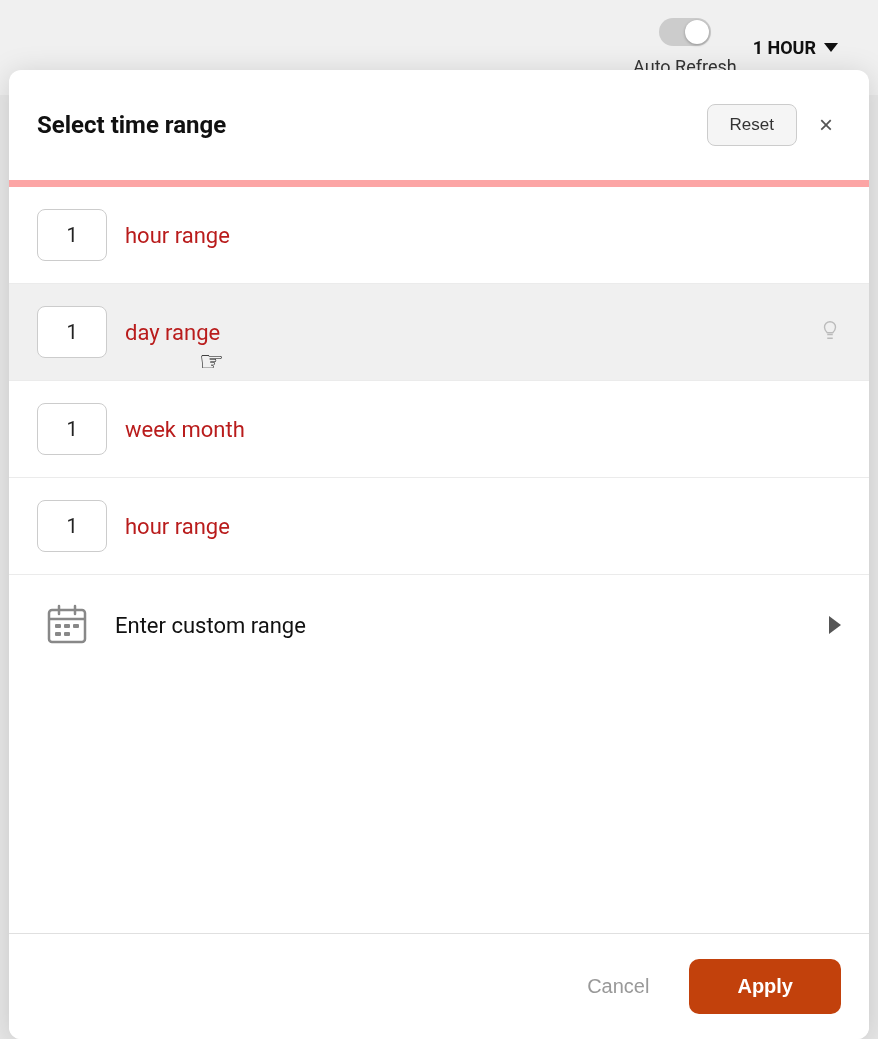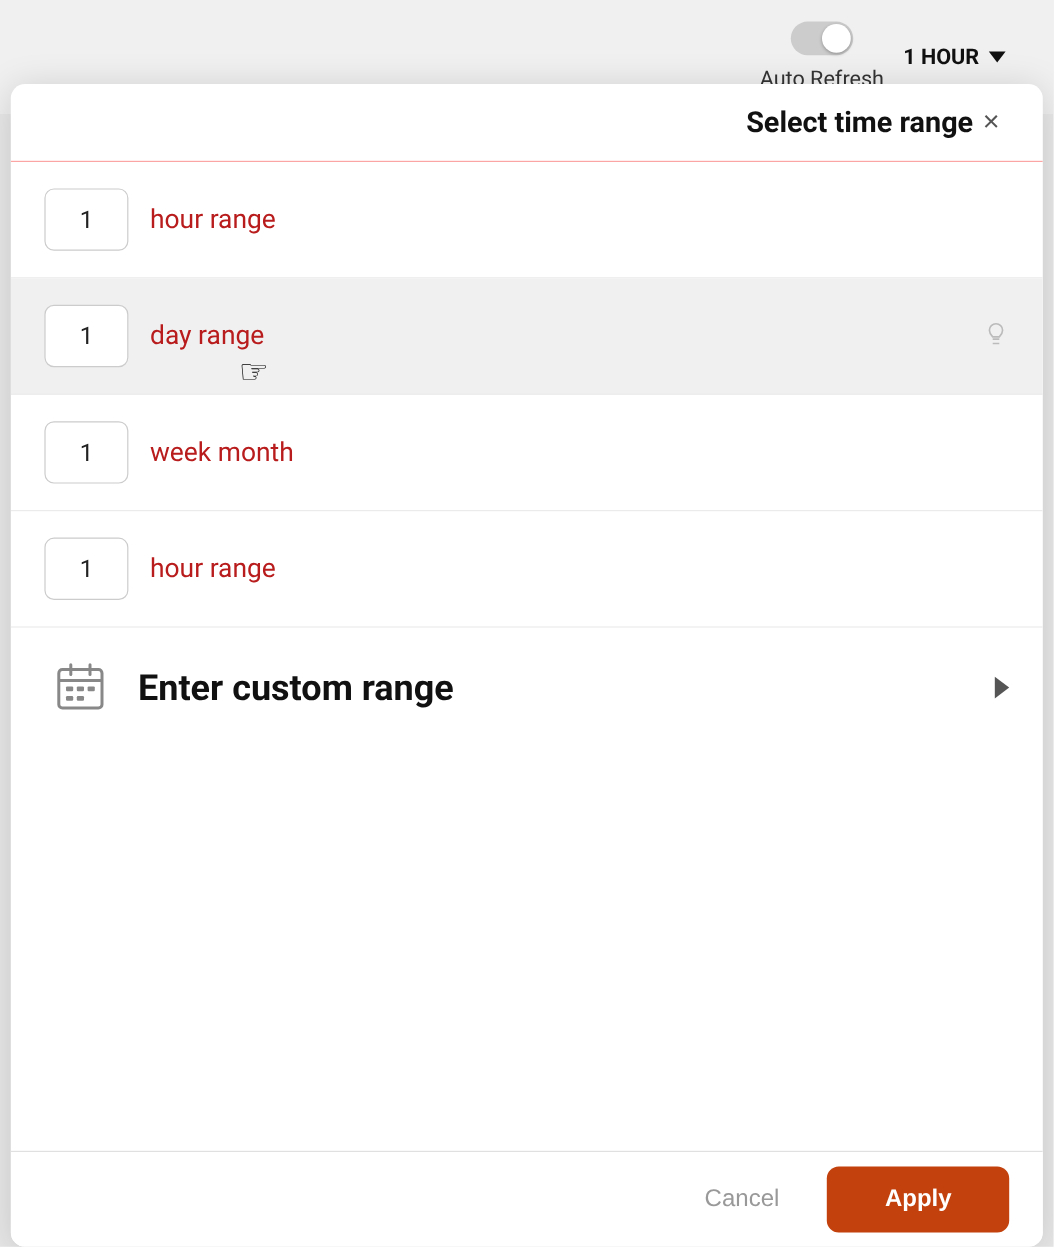--- a/index.html
+++ b/index.html
@@ -99,23 +99,23 @@
       border-radius: 12px;
       box-shadow: 0 4px 30px rgba(0,0,0,0.15);
       overflow: hidden;
       display: flex;
       flex-direction: column;
     }
 
     .modal-header {
       display: flex;
       align-items: center;
-      justify-content: flex-end;
-      padding: 16px 28px;
-      border-bottom: 1px solid #fca5a5;
+      justify-content: space-between;
+      padding: 34px 28px;
+      border-bottom: 7px solid #fca5a5;
     }
 
     .modal-title {
       font-size: 24px;
       font-weight: 700;
       color: #111;
     }
 
     .header-actions {
       display: flex;
@@ -212,38 +212,38 @@
       justify-content: center;
       flex-shrink: 0;
     }
 
     .calendar-svg {
       width: 42px;
       height: 42px;
     }
 
     .custom-label {
-      font-size: 30px;
+      font-size: 22px;
       color: #111;
-      font-weight: 700;
+      font-weight: 400;
       flex: 1;
     }
 
     .chevron-right {
       display: inline-block;
       width: 0;
       height: 0;
       border-top: 9px solid transparent;
       border-bottom: 9px solid transparent;
       border-left: 12px solid #555;
     }
 
     .modal-footer {
       border-top: 1px solid #e0e0e0;
-      padding: 12px 28px;
+      padding: 25px 28px;
       display: flex;
       justify-content: flex-end;
       align-items: center;
       gap: 20px;
       background: white;
     }
 
     .cancel-btn {
       background: none;
       border: none;
@@ -289,20 +289,21 @@
     <span class="chevron-down"></span>
   </div>
 </div>
 
 <div class="modal-overlay">
   <div class="modal">
 
     <div class="modal-header">
       <span class="modal-title">Select time range</span>
       <div class="header-actions">
+        <button class="reset-btn">Reset</button>
         <button class="close-btn">×</button>
       </div>
     </div>
 
     <div class="modal-body">
 
       <div class="range-row">
         <div class="range-input-box">
           <span>1</span>
         </div>

